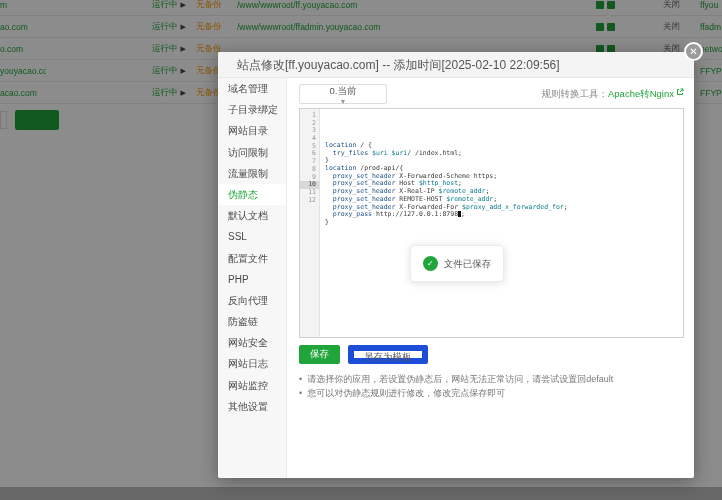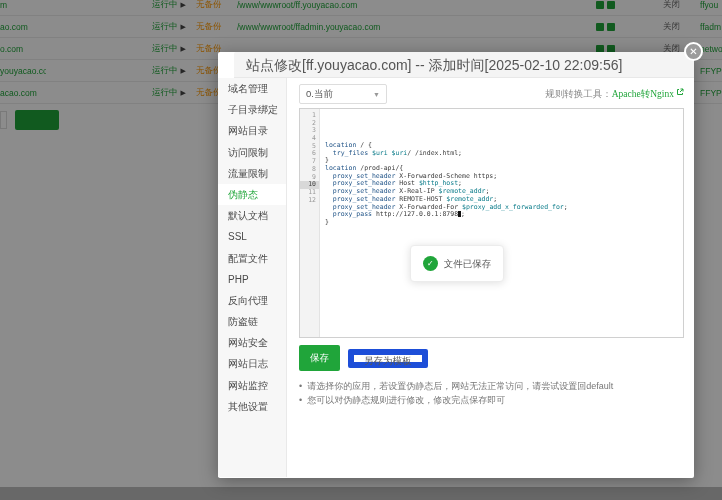--- a/index.html
+++ b/index.html
@@ -28,34 +28,34 @@
 
   .overlay { position:absolute; inset:0; background:rgba(0,0,0,0.45); z-index:10; }
 
   
   .modal { position:absolute; left:218px; top:52px; width:476px; height:426px; background:#fff;
     border-radius:2px; box-shadow:0 3px 18px rgba(0,0,0,0.35); z-index:20; }
   .modal-close { position:absolute; top:-10px; right:-9px; width:19px; height:19px; border-radius:50%;
     background:#9b9b9b; border:2px solid #fff; color:#fff; font-size:10px; line-height:15px;
     text-align:center; cursor:pointer; font-weight:bold; }
   .modal-title { height:26px; line-height:26px; background:#f4f4f4; border-bottom:1px solid #e8e8e8;
-    padding:0 12px; font-size:14px; color:#555; border-radius:2px 2px 0 0;margin-left:16px; }
+    padding:0 19px; font-size:12px; color:#555; border-radius:2px 2px 0 0; }
   .modal-body { display:flex; height:399px; }
 
   .side { width:69px; background:#f7f7f7; border-right:1px solid #e9e9e9; }
   .side-item { height:21.2px; line-height:21.2px; padding-left:10px; font-size:10px; color:#4a4a4a; cursor:pointer; }
   .side-item.active { background:#fff; color:var(--primary); }
 
   .content { flex:1; padding:6px 10px 0 12px; position:relative; }
   .ctl-row { display:flex; justify-content:space-between; align-items:center; height:20px; }
   .tpl-select { width:88px; height:20px; border:1px solid #ddd; border-radius:2px; background:#fff;
     font-size:9.5px; color:#555; padding:0 6px; display:flex; align-items:center;
-    justify-content:space-between; cursor:pointer; }
+    justify-content:space-between; cursor:pointer;flex-direction:column; }
   .tpl-select .caret { color:#999; font-size:7px; }
-  .tool { font-size:9.5px; color:#888;font-family:Liberation Serif, serif; }
+  .tool { font-size:9.5px; color:#888; }
   .tool a { color:var(--primary); text-decoration:none; cursor:pointer; }
   .ext-ico { display:inline-block; vertical-align:1px; margin-left:2px; }
 
   .editor { margin-top:4px; height:230px; border:1px solid #d0d0d0; display:flex; position:relative;
     font-family:"DejaVu Sans Mono","Liberation Mono",monospace; font-size:6.5px; line-height:7.7px;
     background:#fff; cursor:text; }
   .gutter { width:20px; background:#f3f3f3; border-right:1px solid #e3e3e3; text-align:right;
     padding:3px 3px 0 0; color:#9a9a9a; }
   .gutter .ln { height:7.7px; }
   .gutter .ln.active { background:#d8d8d8; color:#444; margin:0 -3px 0 0; padding-right:3px; }
@@ -65,21 +65,21 @@
   .code .v { color:#0b7c8a; }
   .cursor { display:inline-block; width:3px; height:6px; background:#111; vertical-align:-1px; }
 
   .toast { position:absolute; left:110px; top:136px; width:94px; height:37px; background:#fff;
     border:1px solid #ececec; border-radius:4px; box-shadow:0 1px 8px rgba(0,0,0,0.13);
     display:flex; align-items:center; justify-content:center; gap:6px; font-size:9.5px; color:#555; }
   .toast .chk { width:15px; height:15px; border-radius:50%; background:var(--primary); color:#fff;
     font-size:9px; line-height:15px; text-align:center; flex:0 0 auto; }
 
   .btn-row { margin-top:7px; display:flex; align-items:center; }
-  .btn-save { height:26px; padding:0 11px; background:var(--primary); border:none; border-radius:2px;
+  .btn-save { height:19px; padding:0 11px; background:var(--primary); border:none; border-radius:2px;
     color:#fff; font-size:9.5px; cursor:pointer; }
   .btn-tpl { height:19px; padding:0 10px; background:#fff; border:6px solid #1d4ed8; border-radius:2px;
     color:#555; font-size:9.5px; margin-left:8px; cursor:pointer; }
 
   .notes { margin-top:8px; list-style:none; }
   .notes li { font-size:9px; color:#777; line-height:14px; }
   .notes li::before { content:"•"; margin-right:5px; color:#777; }
 </style>
 </head>
 <body>

